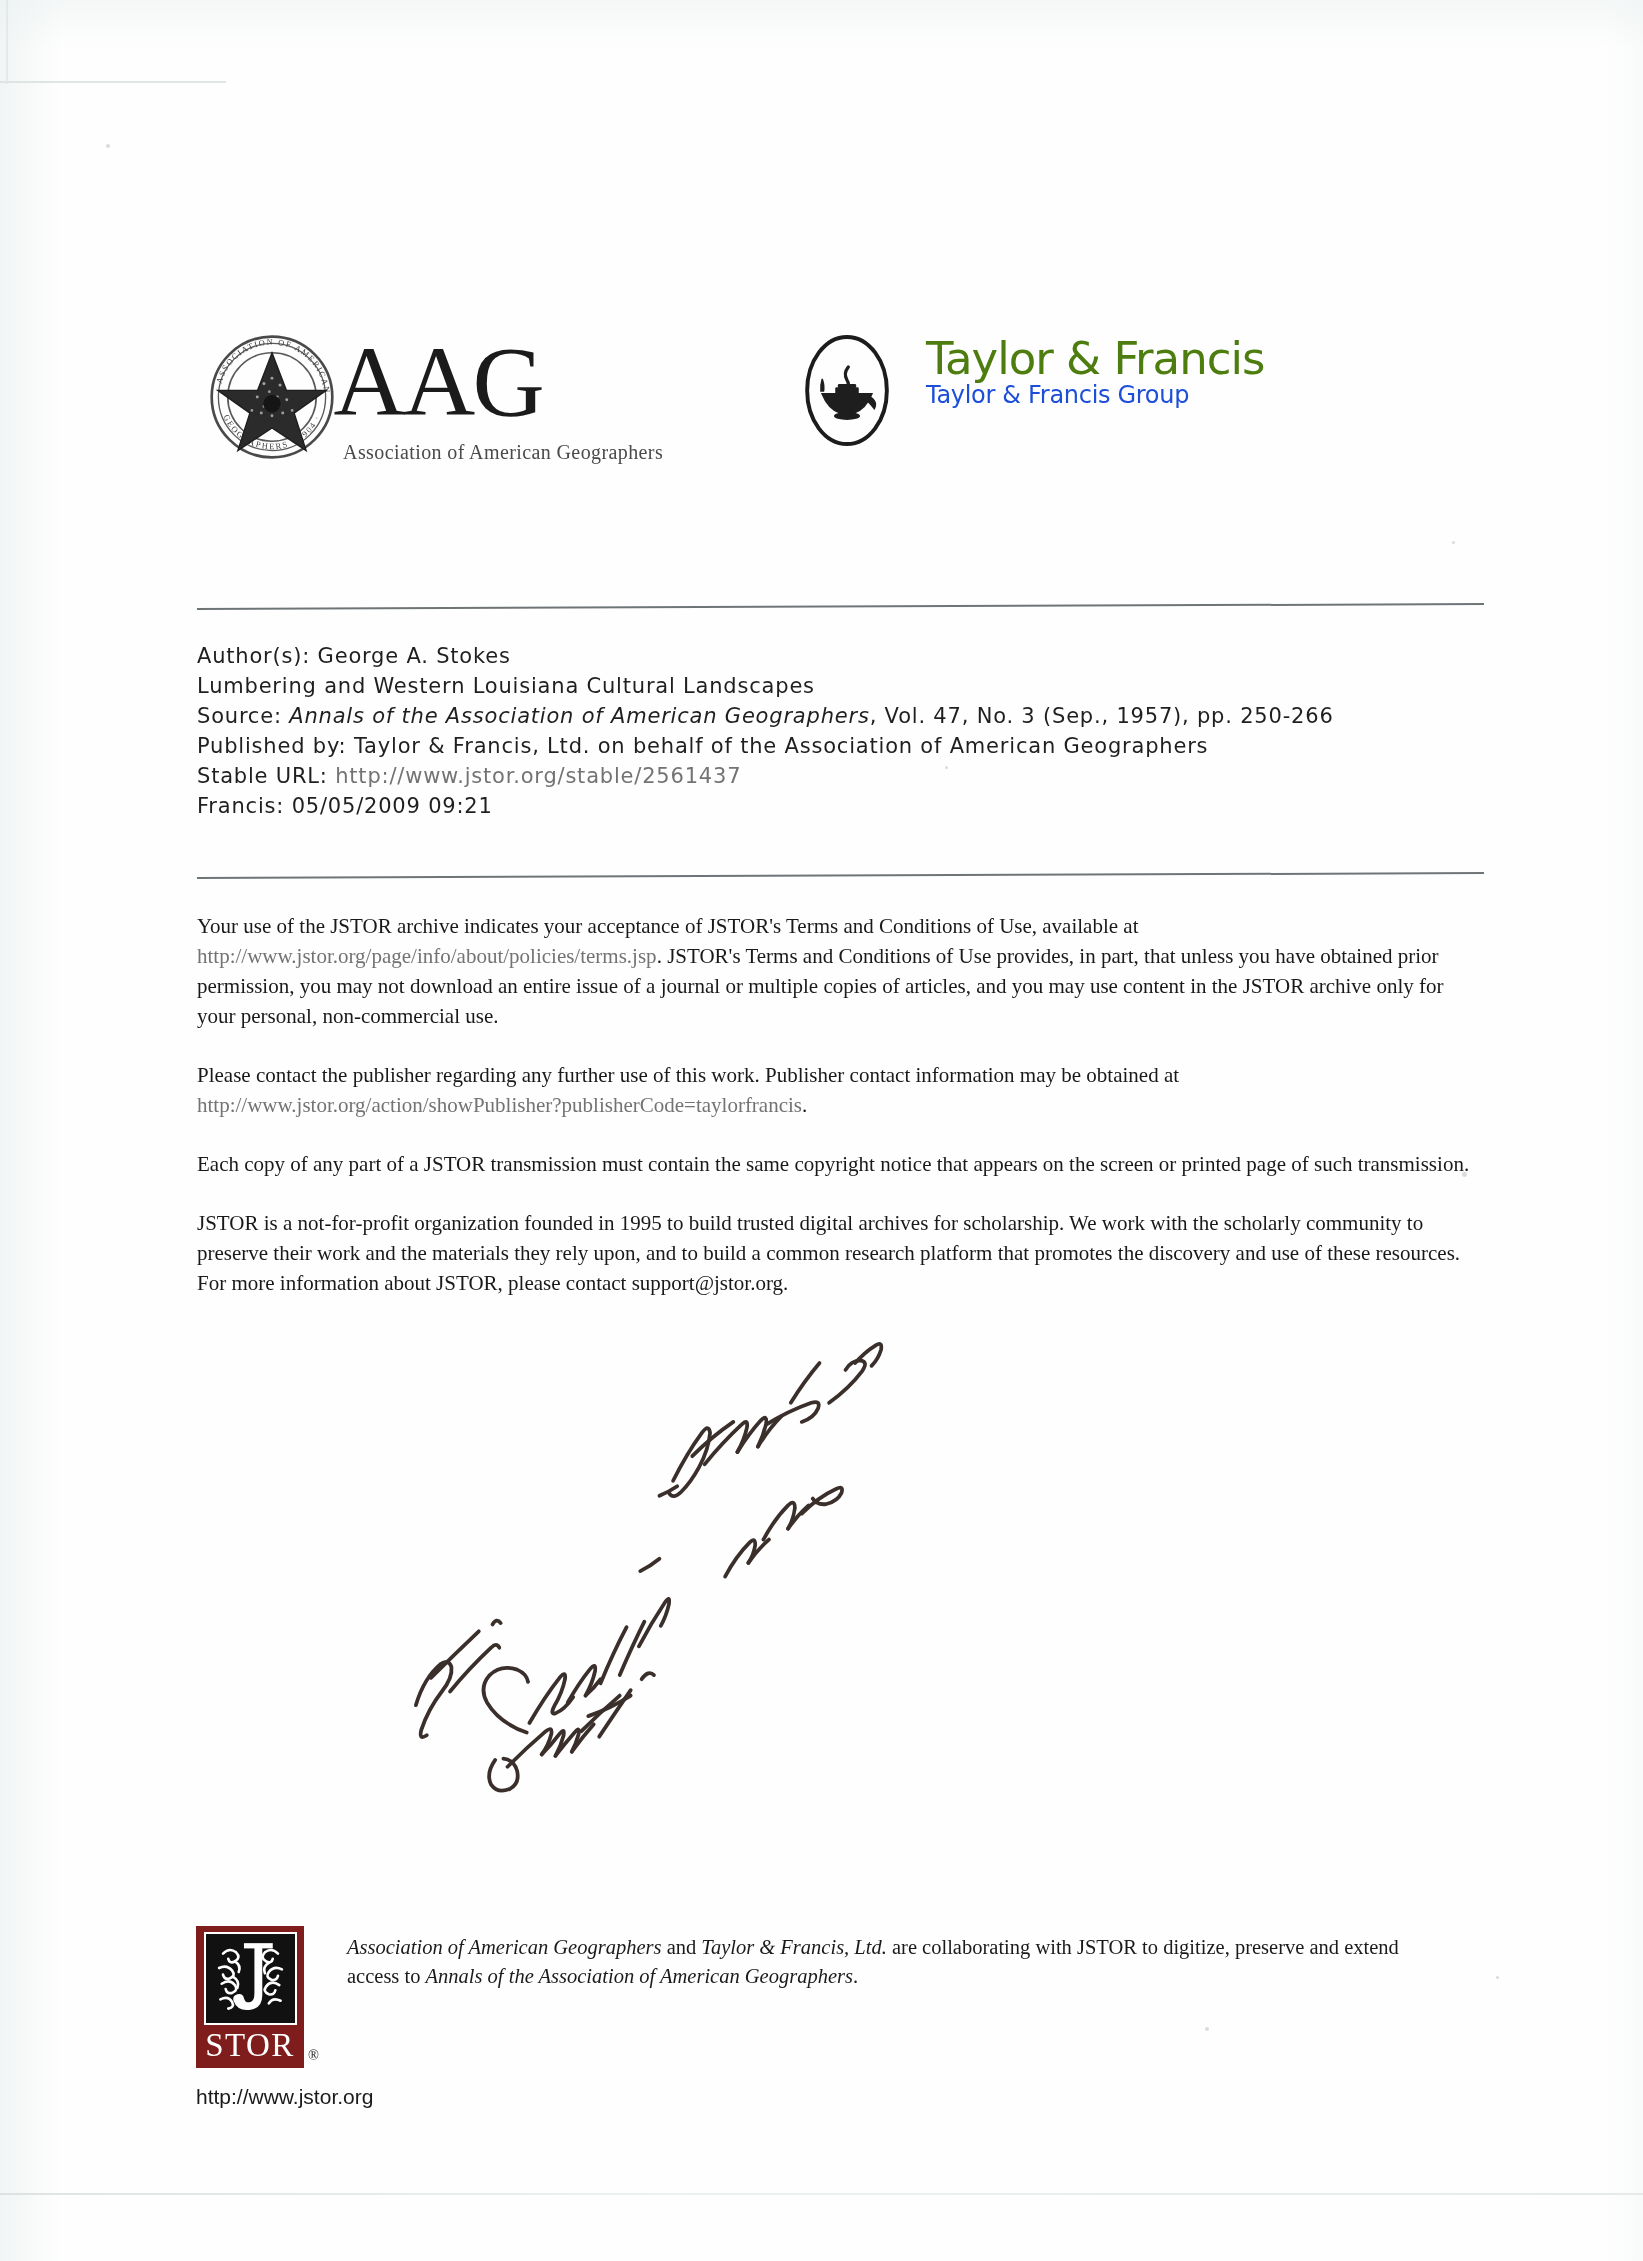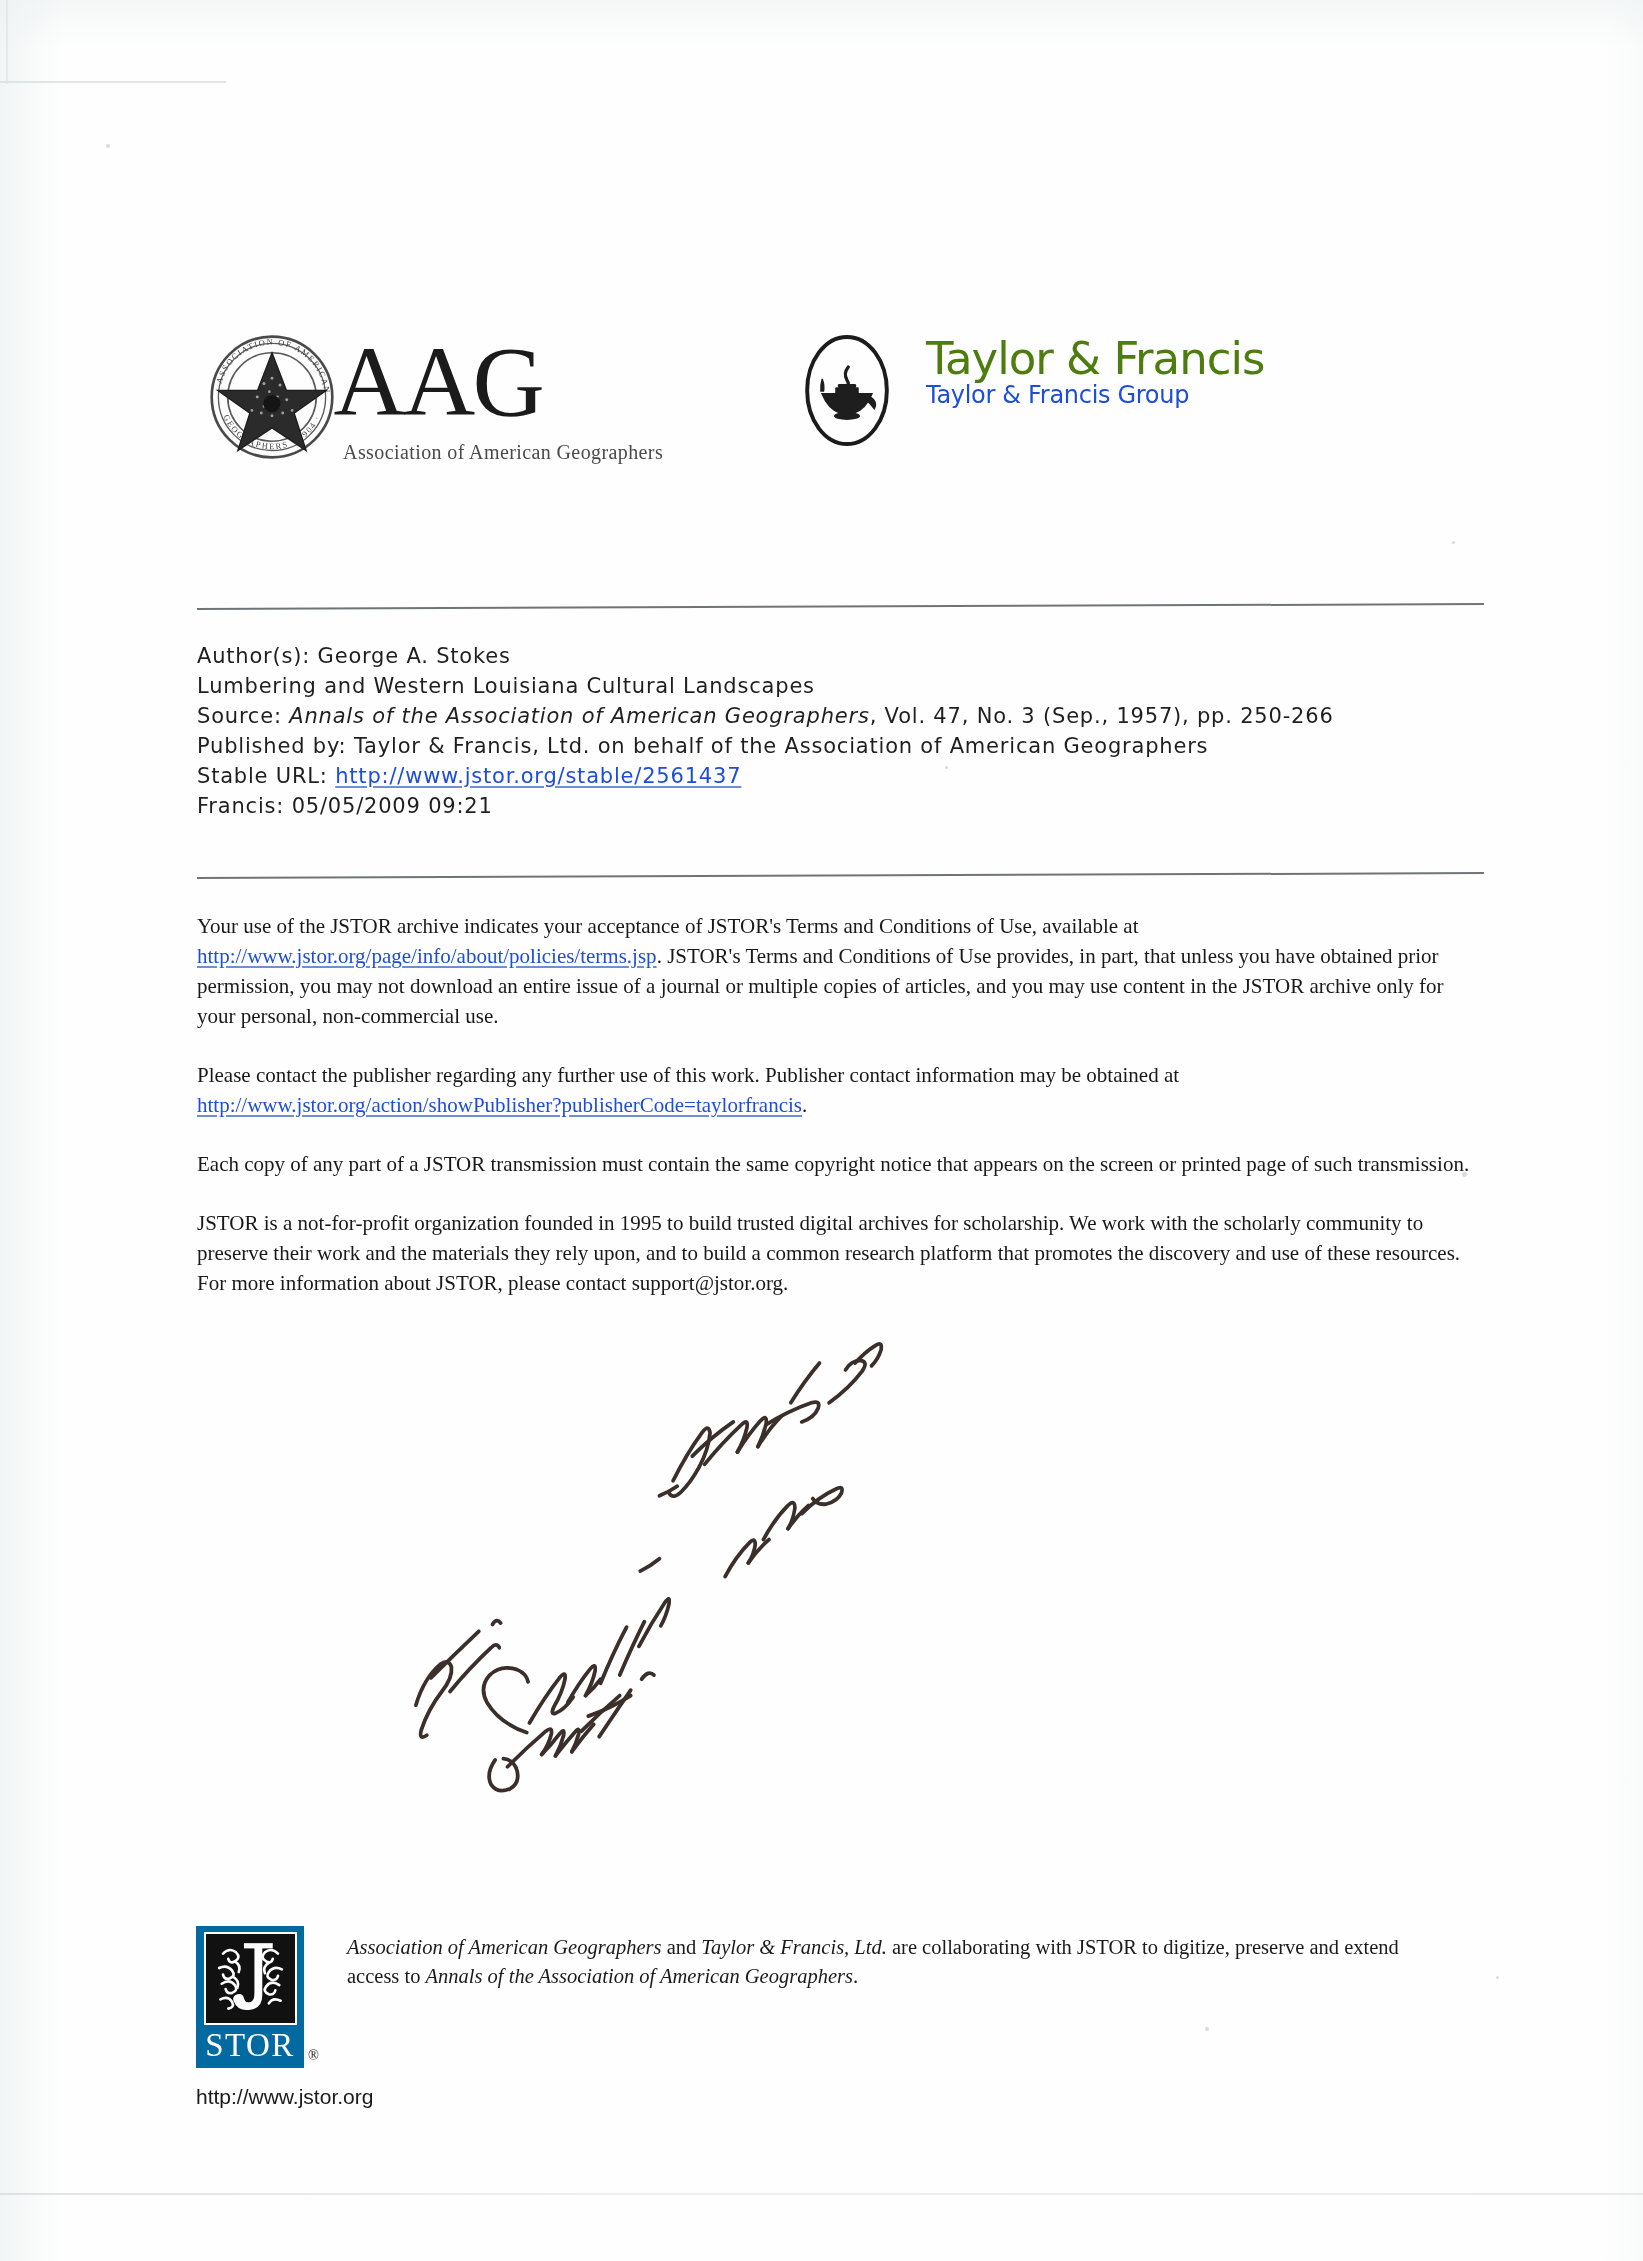--- a/index.html
+++ b/index.html
@@ -145,22 +145,21 @@
     font-size: 21px;
     line-height: 30px;
     color: #1f1f1f;
     letter-spacing: 0.8px;
   }
   .citation .ital {
     font-style: italic;
   }
   .citation .line { white-space: normal; }
   a.jlink, .jlink {
-    color: #1d4ed8;
-    text-decoration: underline;
+    color: #737373;
     text-decoration-color: #6f8fd2;
     text-underline-offset: 2.7px;
   }
 
   
   .terms {
     position: absolute;
     left: 197px;
     top: 911px;
     width: 1287px;
@@ -190,21 +189,21 @@
     position: absolute;
     left: 196px;
     top: 1926px;
     width: 1301px;
   }
   .jstor-logo {
     position: absolute;
     left: 0; top: 0;
     width: 108px;
     height: 142px;
-    background: #0369a1;
+    background: #7f1d1d;
   }
   .jstor-j {
     position: absolute;
     left: 7.5px; top: 6.2px;
     width: 93px;
     height: 93px;
     border: 2.1px solid #ffffff;
     box-sizing: border-box;
   }
   .jstor-stor {

